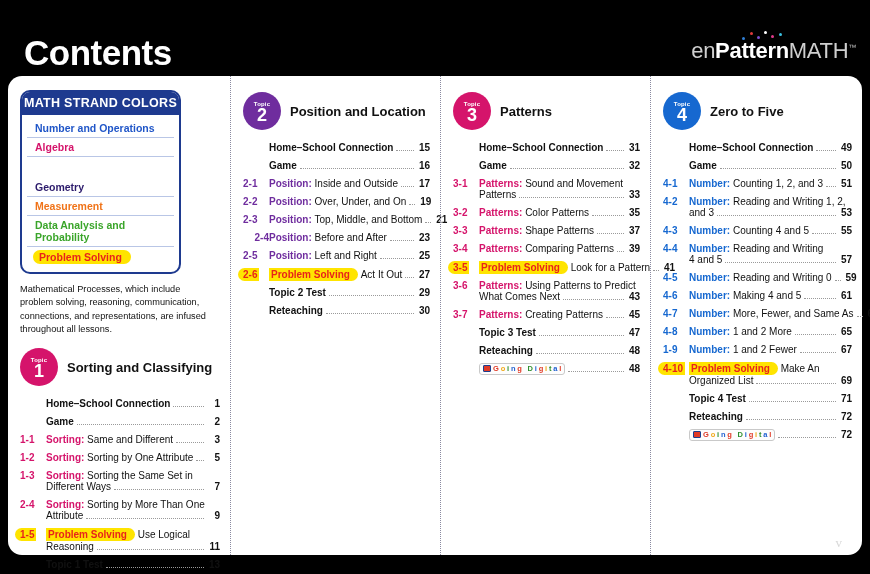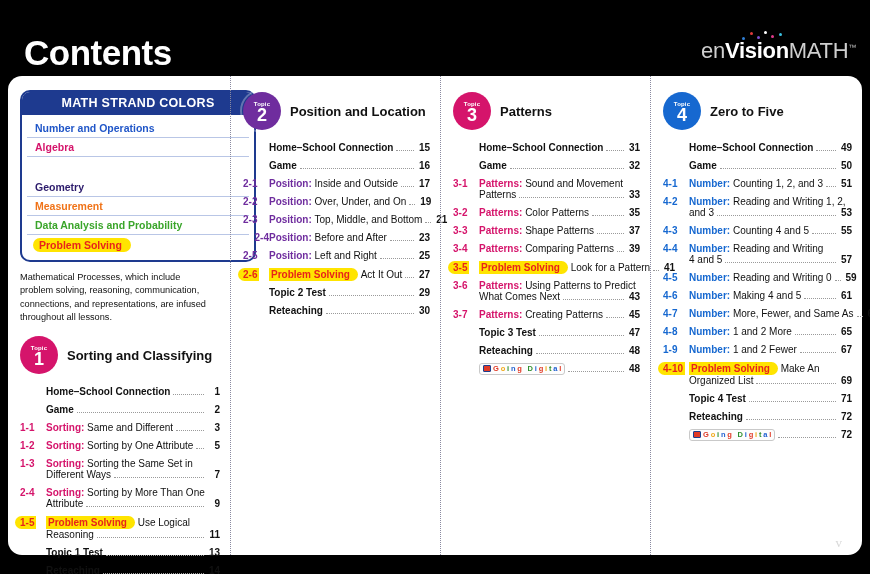--- a/index.html
+++ b/index.html
@@ -44,21 +44,21 @@
   
   .cols { position: absolute; left: 0; top: 0; width: 854px; height: 479px; display: flex; }
   .col { position: relative; padding: 12px 10px 0 12px; }
   .col-1 { width: 222px; }
   .col-2 { width: 210px; border-left: 1px dotted #8a8aa0; }
   .col-3 { width: 210px; border-left: 1px dotted #8a8aa0; }
   .col-4 { width: 212px; border-left: 1px dotted #8a8aa0; }
 
   
   .strand-box {
-    width: 236px; border: 2px solid #1e3a8f; border-radius: 10px;
+    width: 161px; border: 2px solid #1e3a8f; border-radius: 10px;
     background: #fff; overflow: hidden; margin-top: 2px;
   }
   .strand-head {
     background: #1e3a8f; color: #fff; text-align: center;
     font-weight: 700; font-size: 12.5px; letter-spacing: .3px;
     padding: 4px 0 5px;
   }
   .strand-list { padding: 4px 0 5px 0; }
   .strand-row {
     font-size: 10.5px; font-weight: 700; padding: 3px 0 3px 8px;
@@ -134,21 +134,21 @@
 
   <div class="logo-dots">
       <i style="background: rgb(47, 127, 214); left: 2px; top: 6px;"></i>
       <i style="background: rgb(224, 58, 58); left: 10px; top: 1px;"></i>
       <i style="background: rgb(123, 79, 208); left: 17px; top: 5px;"></i>
       <i style="background: rgb(255, 255, 255); left: 24px; top: 0px;"></i>
       <i style="background: rgb(224, 58, 138); left: 31px; top: 4px;"></i>
       <i style="background: rgb(58, 192, 224); left: 39px; top: 2px;"></i>
     </div>
   <div class="logo">
-    <span class="lg-en">en</span><span class="lg-vision">Vision</span><span class="lg-math">MATH</span><span class="lg-tm">™</span>
+    <span class="lg-en">en</span><span class="lg-vision">Pattern</span><span class="lg-math">MATH</span><span class="lg-tm">™</span>
   </div>
 
   <div class="sheet">
     <div class="cols">
 
       <div class="col col-1">
         <div class="strand-box">
           <div class="strand-head">MATH STRAND COLORS</div>
           <div class="strand-list">
               <div class="strand-row" style="color: rgb(32, 86, 200);">Number and Operations</div>

